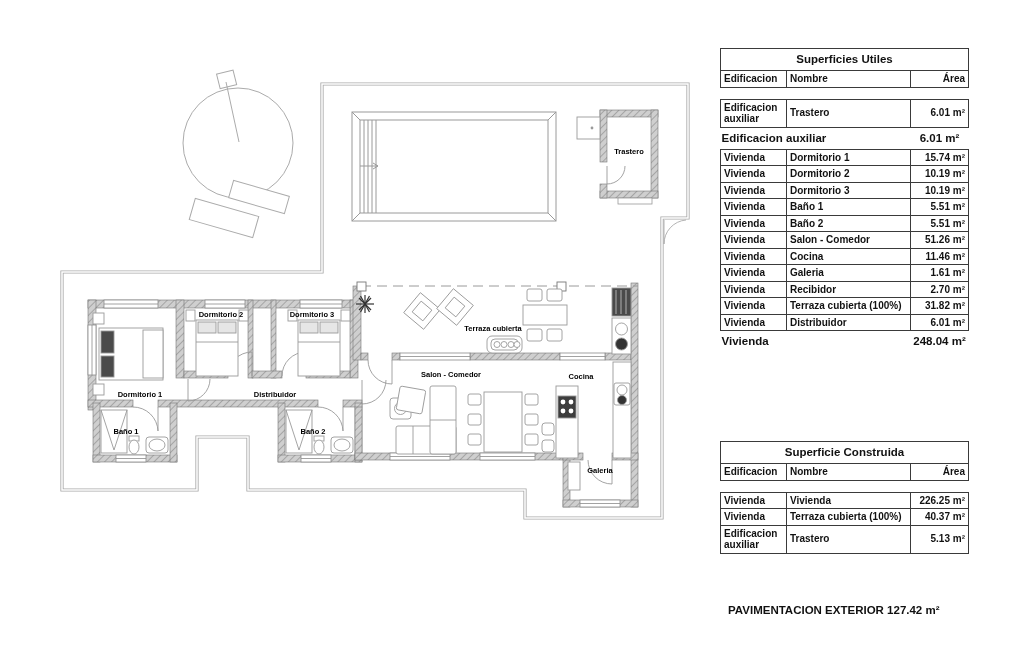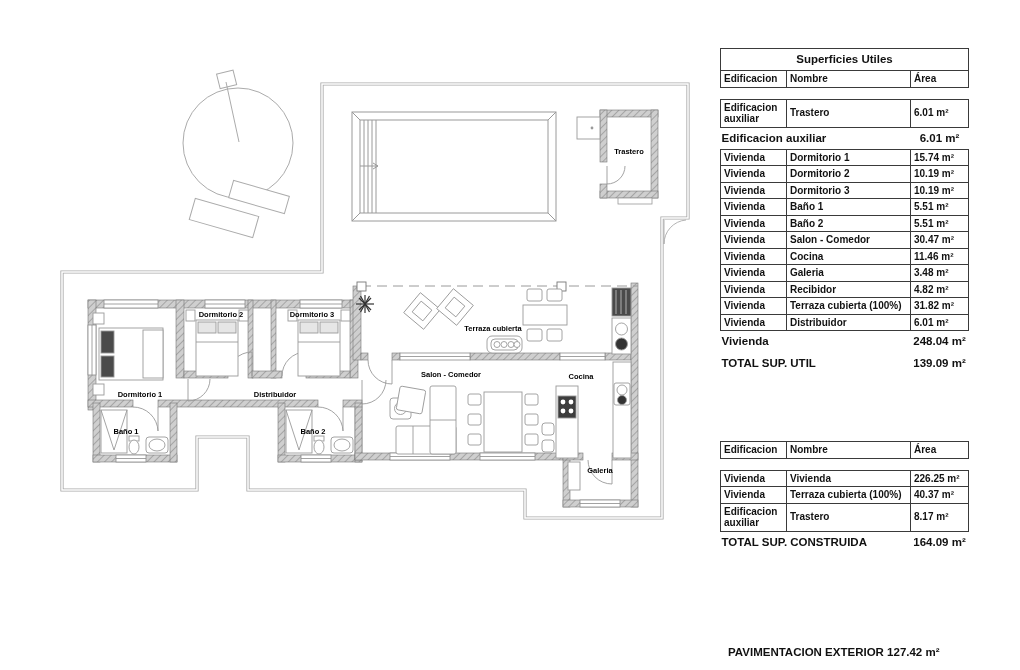--- a/index.html
+++ b/index.html
@@ -4,21 +4,21 @@
 <style>
   html,body{margin:0;padding:0;background:#fff;}
   body{width:1020px;height:670px;position:relative;overflow:hidden;
        font-family:"Liberation Sans",sans-serif;}
   #plan{position:absolute;left:0;top:0;}
   .panel{position:absolute;color:#000;}
   table.fp{border-collapse:collapse;table-layout:fixed;width:248px;font-weight:bold;color:#111;}
   table.fp td{font-size:10px;line-height:1.15;padding:2px 3px;vertical-align:middle;word-wrap:break-word;}
   table.fp td.b{border:1px solid #3a3a3a;}
   table.fp td.title{border:1px solid #3a3a3a;text-align:center;font-size:11.5px;padding:4px 2px;}
-  table.fp td.c{text-align:left;}
+  table.fp td.c{text-align:right;}
   table.fp tr.sub td{border:none;font-size:11.5px;padding:4px 1px;}
   table.fp tr.sub td.sv{text-align:center;}
   .gap{height:11px;}
   #footer-note{font-size:11.5px;font-weight:bold;color:#111;}
   svg text{font-family:"Liberation Sans",sans-serif;font-weight:bold;fill:#000;}
 </style>
 </head>
 <body>
 
 <svg id="plan" width="700" height="670" viewBox="0 0 700 670">
@@ -391,67 +391,66 @@
       <td class="b c">5.51 m²</td>
     </tr>
     <tr>
       <td class="b">Vivienda</td>
       <td class="b">Baño 2</td>
       <td class="b c">5.51 m²</td>
     </tr>
     <tr>
       <td class="b">Vivienda</td>
       <td class="b">Salon - Comedor</td>
-      <td class="b c">30.47 m²</td>
+      <td class="b c">51.26 m²</td>
     </tr>
     <tr>
       <td class="b">Vivienda</td>
       <td class="b">Cocina</td>
       <td class="b c">11.46 m²</td>
     </tr>
     <tr>
       <td class="b">Vivienda</td>
       <td class="b">Galeria</td>
-      <td class="b c">3.48 m²</td>
+      <td class="b c">1.61 m²</td>
     </tr>
     <tr>
       <td class="b">Vivienda</td>
       <td class="b">Recibidor</td>
-      <td class="b c">4.82 m²</td>
+      <td class="b c">2.70 m²</td>
     </tr>
     <tr>
       <td class="b">Vivienda</td>
       <td class="b">Terraza cubierta (100%)</td>
       <td class="b c">31.82 m²</td>
     </tr>
     <tr>
       <td class="b">Vivienda</td>
       <td class="b">Distribuidor</td>
       <td class="b c">6.01 m²</td>
     </tr>
     <tr class="sub">
       <td class="sl" colspan="2">Vivienda</td>
       <td class="sv">248.04 m²</td>
-    </tr>
-    <tr class="sub">
-      <td class="sl" colspan="2">TOTAL SUP. UTIL</td>
-      <td class="sv">139.09 m²</td>
     </tr>
   </tbody>
     </table>
 </div>
 
 <div class="panel" style="left:720px;top:441px;width:248px;">
   <table class="fp">
     <colgroup>
         <col style="width:66px">
         <col style="width:124px">
         <col style="width:58px">
       </colgroup>
     <tbody>
+        <tr>
+          <td class="title" colspan="3">Superficie Construida</td>
+        </tr>
     <tr>
       <td class="b">Edificacion</td>
       <td class="b">Nombre</td>
       <td class="b c">Área</td>
     </tr>
   </tbody>
     </table>
   <div class="gap"></div>
   <table class="fp">
     <colgroup>
@@ -466,23 +465,19 @@
       <td class="b c">226.25 m²</td>
     </tr>
     <tr>
       <td class="b">Vivienda</td>
       <td class="b">Terraza cubierta (100%)</td>
       <td class="b c">40.37 m²</td>
     </tr>
     <tr>
       <td class="b">Edificacion auxiliar</td>
       <td class="b">Trastero</td>
-      <td class="b c">8.17 m²</td>
-    </tr>
-    <tr class="sub">
-      <td class="sl" colspan="2">TOTAL SUP. CONSTRUIDA</td>
-      <td class="sv">164.09 m²</td>
+      <td class="b c">5.13 m²</td>
     </tr>
   </tbody>
     </table>
 </div>
 
-<div class="panel" id="footer-note" style="left:728px;top:646px;">PAVIMENTACION EXTERIOR 127.42 m²</div>
+<div class="panel" id="footer-note" style="left:728px;top:604px;">PAVIMENTACION EXTERIOR 127.42 m²</div>
 
 </body></html>

